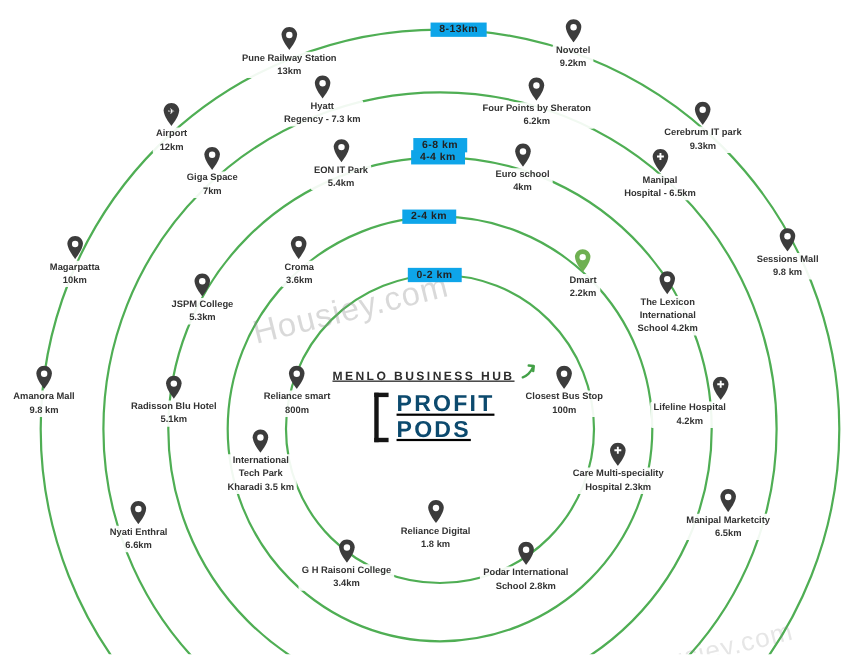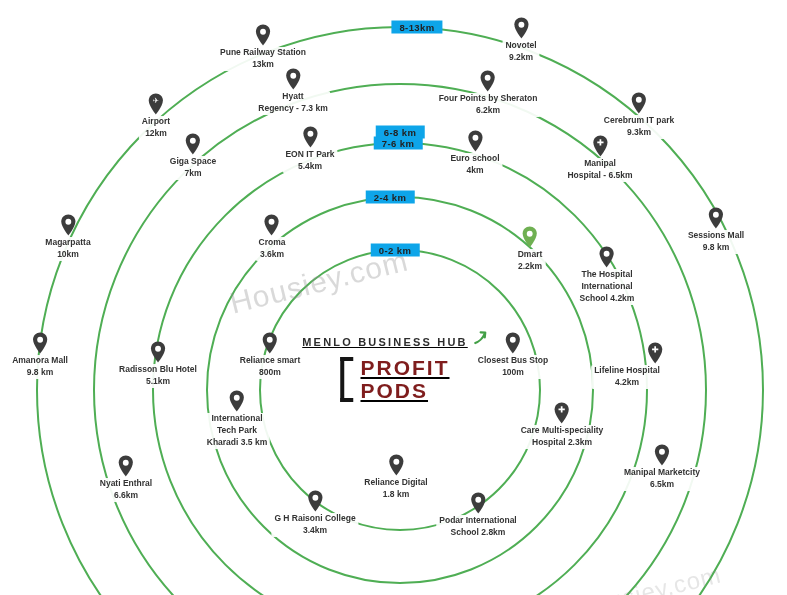--- a/index.html
+++ b/index.html
@@ -37,21 +37,21 @@
     display:flex;align-items:flex-end;gap:5px;white-space:nowrap;
   }
   .hub-name svg{margin-bottom:3px;}
   .logo{display:flex;margin-top:9px;align-items:stretch;}
   .bracket-left{
     width:9px;border-left:4px solid #151515;border-top:4px solid #151515;
     border-bottom:4px solid #151515;margin-right:7px;
   }
   .logo-text{
     font-size:21px;font-weight:700;letter-spacing:2px;line-height:1.08;
-    color:#7f1d1d;text-align:left;
+    color:#0c4a6e;text-align:left;
   }
 </style>
 </head>
 <body>
 
 <div class="stage">
 
   <svg class="rings-svg" width="787" height="595" viewBox="0 0 787 595">
       <circle cx="400" cy="390" r="140" fill="none" stroke="#4fae54" stroke-width="2"></circle>
       <circle cx="400" cy="390" r="193" fill="none" stroke="#4fae54" stroke-width="2"></circle>
@@ -75,21 +75,21 @@
       <div class="bracket-left"></div>
       <div class="logo-text">
         <div>PROFIT</div>
         <div>PODS</div>
       </div>
     </div>
   </div>
 
 <div class="ring-label" style="left: 395px; top: 250px;">0-2 km</div>
     <div class="ring-label" style="left: 390px; top: 197px;">2-4 km</div>
-    <div class="ring-label" style="left: 398px; top: 143px;">7-6 km</div>
+    <div class="ring-label" style="left: 398px; top: 143px;">4-4 km</div>
     <div class="ring-label" style="left: 400px; top: 84px; margin-top: 48px;">6-8 km</div>
     <div class="ring-label" style="left: 417px; top: 27px;">8-13km</div>
     <div class="landmark" style="left: 263px; top: 24px;">
       <span>
         <svg class="pin" width="16" height="22" viewBox="0 0 24 33">
           <path d="M12 .8C6.1.8 1.4 5.5 1.4 11.2c0 8 10.6 21 10.6 21s10.6-13 10.6-21C22.6 5.5 17.9.8 12 .8z" fill="#3c3c3c"></path>
           <circle cx="12" cy="11.6" r="4.4" fill="#fff"></circle>
         </svg>
       </span>
       <div class="lm-label">Pune Railway Station
@@ -218,28 +218,38 @@
     <div class="landmark" style="left: 716px; top: 207px;">
       <span>
         <svg class="pin" width="16" height="22" viewBox="0 0 24 33">
           <path d="M12 .8C6.1.8 1.4 5.5 1.4 11.2c0 8 10.6 21 10.6 21s10.6-13 10.6-21C22.6 5.5 17.9.8 12 .8z" fill="#3c3c3c"></path>
           <circle cx="12" cy="11.6" r="4.4" fill="#fff"></circle>
         </svg>
       </span>
       <div class="lm-label">Sessions Mall
 9.8 km</div>
     </div>
+    <div class="landmark" style="left: 184px; top: 248px;">
+      <span>
+        <svg class="pin" width="16" height="22" viewBox="0 0 24 33">
+          <path d="M12 .8C6.1.8 1.4 5.5 1.4 11.2c0 8 10.6 21 10.6 21s10.6-13 10.6-21C22.6 5.5 17.9.8 12 .8z" fill="#3c3c3c"></path>
+          <circle cx="12" cy="11.6" r="4.4" fill="#fff"></circle>
+        </svg>
+      </span>
+      <div class="lm-label">JSPM College
+5.3km</div>
+    </div>
     <div class="landmark" style="left: 607px; top: 246px;">
       <span>
         <svg class="pin" width="16" height="22" viewBox="0 0 24 33">
           <path d="M12 .8C6.1.8 1.4 5.5 1.4 11.2c0 8 10.6 21 10.6 21s10.6-13 10.6-21C22.6 5.5 17.9.8 12 .8z" fill="#3c3c3c"></path>
           <circle cx="12" cy="11.6" r="4.4" fill="#fff"></circle>
         </svg>
       </span>
-      <div class="lm-label">The Hospital
+      <div class="lm-label">The Lexicon
 International
 School 4.2km</div>
     </div>
     <div class="landmark" style="left: 40px; top: 332px;">
       <span>
         <svg class="pin" width="16" height="22" viewBox="0 0 24 33">
           <path d="M12 .8C6.1.8 1.4 5.5 1.4 11.2c0 8 10.6 21 10.6 21s10.6-13 10.6-21C22.6 5.5 17.9.8 12 .8z" fill="#3c3c3c"></path>
           <circle cx="12" cy="11.6" r="4.4" fill="#fff"></circle>
         </svg>
       </span>

